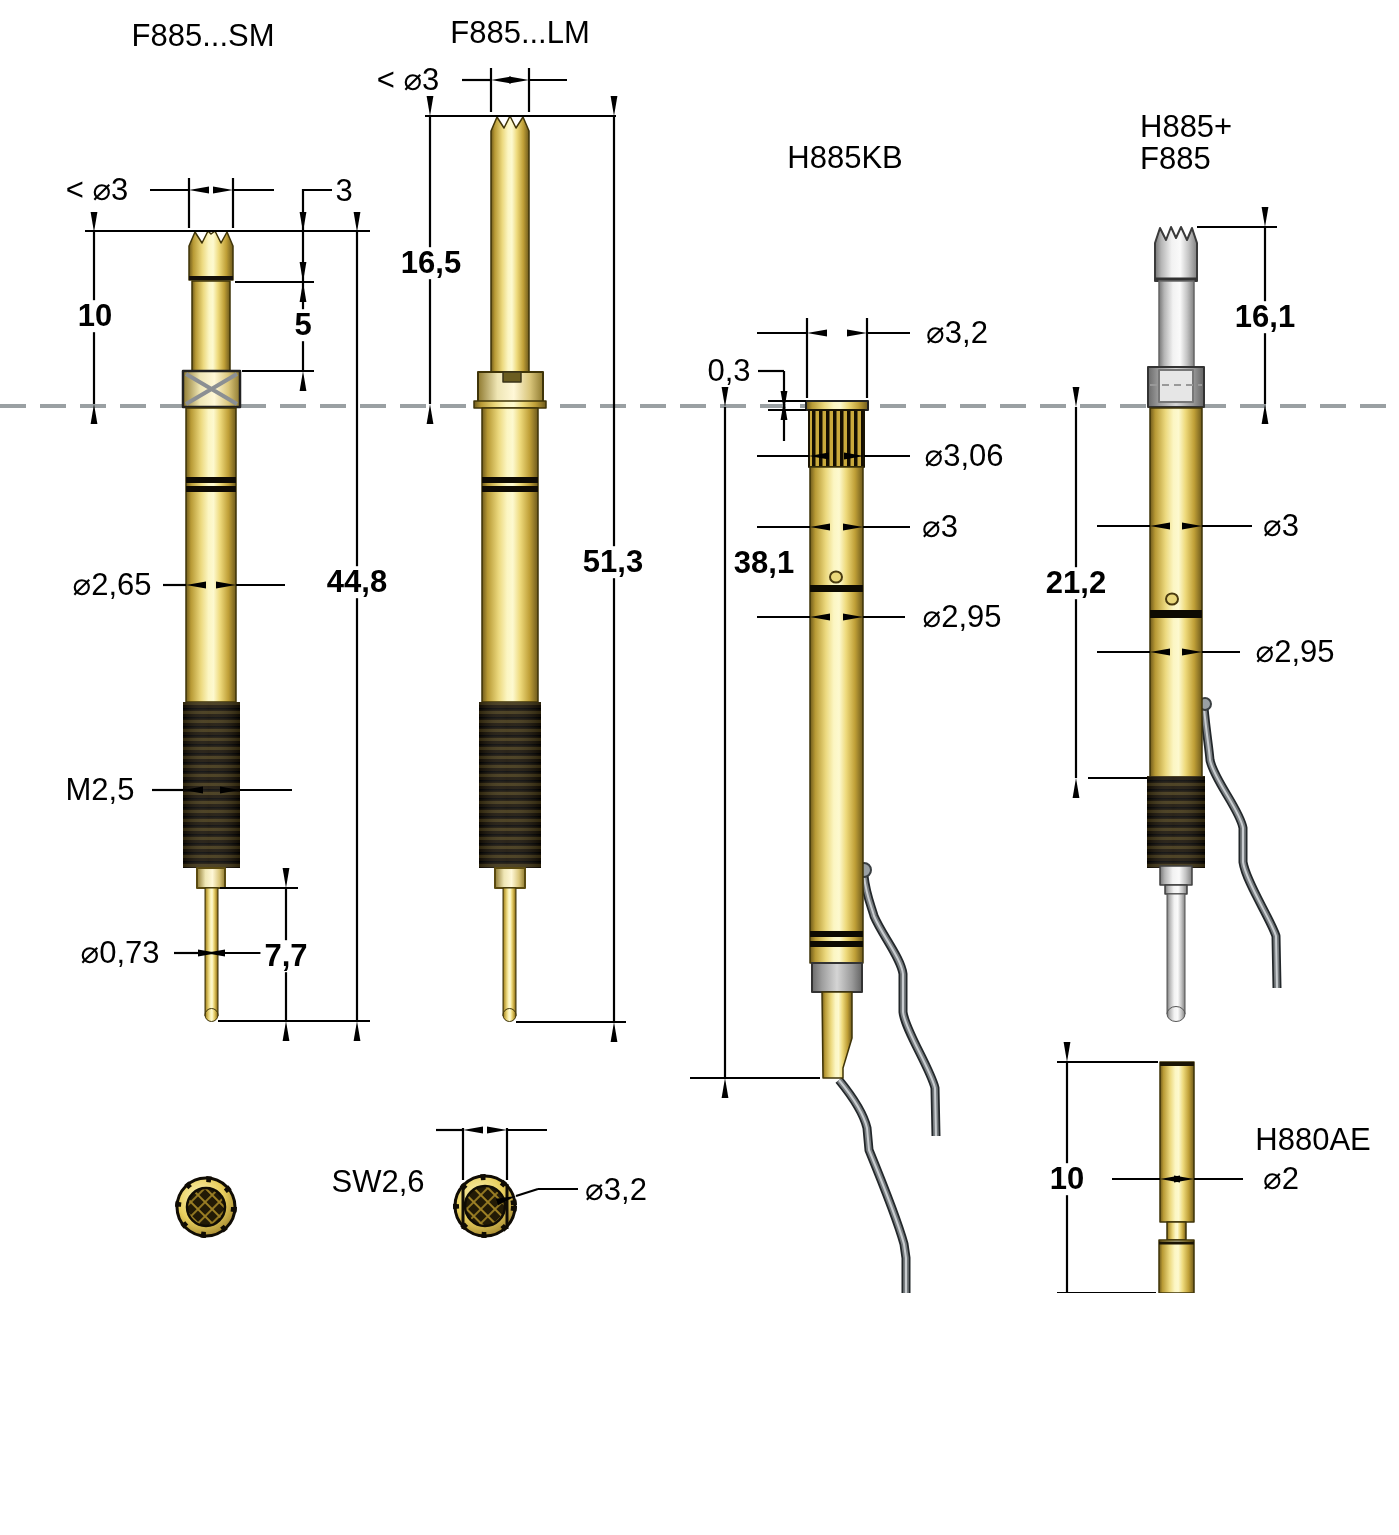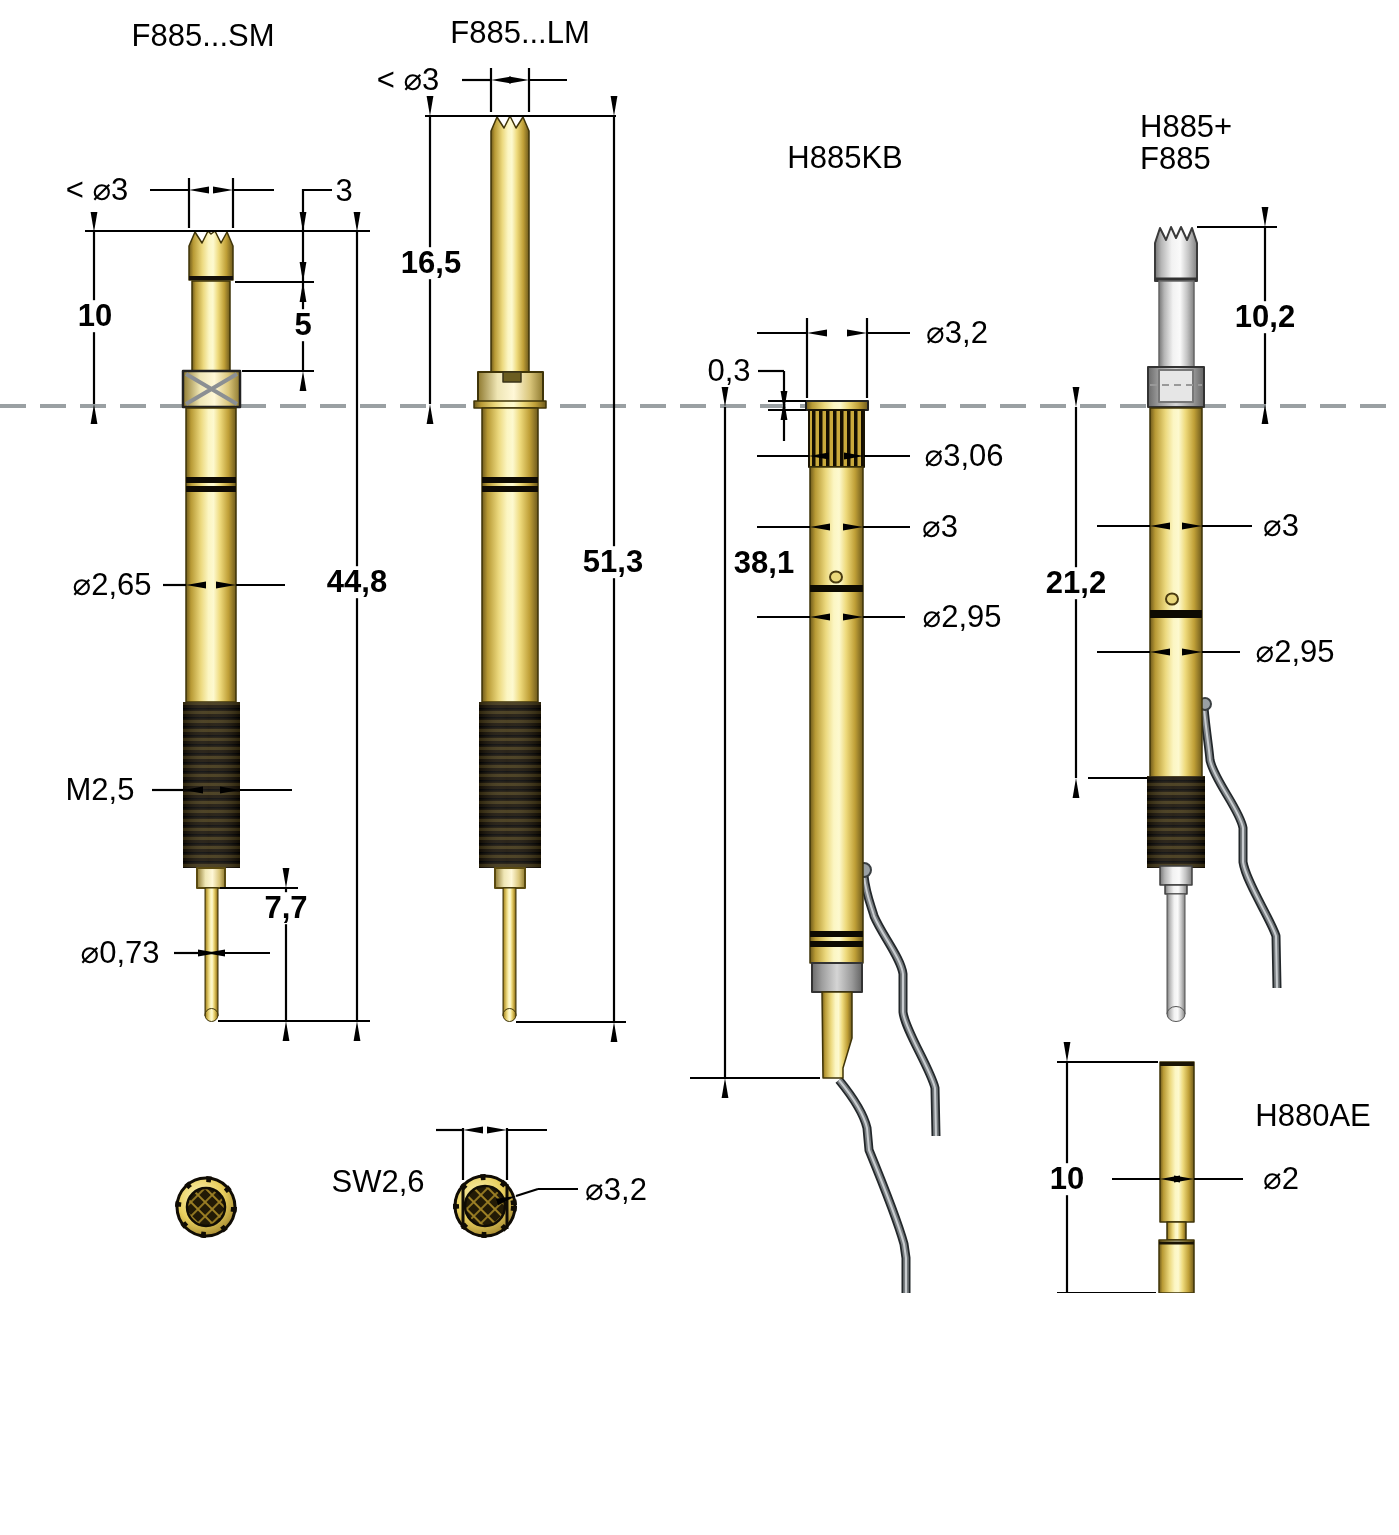--- a/index.html
+++ b/index.html
@@ -297,43 +297,43 @@
 
   <div class="lbl" style="left:203px;top:36px">F885...SM</div>
   <div class="lbl" style="left:97px;top:190px">&lt; ⌀3</div>
   <div class="lbl" style="left:344px;top:191px">3</div>
   <div class="lbl mask" style="left:95px;top:316px">10</div>
   <div class="lbl mask" style="left:303px;top:325px">5</div>
   <div class="lbl" style="left:112px;top:585px">⌀2,65</div>
   <div class="lbl mask" style="left:357px;top:582px">44,8</div>
   <div class="lbl" style="left:100px;top:790px">M2,5</div>
   <div class="lbl" style="left:120px;top:953px">⌀0,73</div>
-  <div class="lbl mask" style="left:286px;top:908px">7,7</div>
+  <div class="lbl mask" style="left:286px;top:956px">7,7</div>
 
   <div class="lbl" style="left:520px;top:33px">F885...LM</div>
   <div class="lbl" style="left:408px;top:80px">&lt; ⌀3</div>
   <div class="lbl mask" style="left:431px;top:263px">16,5</div>
   <div class="lbl mask" style="left:613px;top:562px">51,3</div>
 
   <div class="lbl" style="left:845px;top:158px">H885KB</div>
   <div class="lbl" style="left:729px;top:371px">0,3</div>
   <div class="lbl" style="left:957px;top:333px">⌀3,2</div>
   <div class="lbl" style="left:964px;top:456px">⌀3,06</div>
   <div class="lbl" style="left:940px;top:527px">⌀3</div>
   <div class="lbl mask" style="left:764px;top:563px">38,1</div>
   <div class="lbl" style="left:962px;top:617px">⌀2,95</div>
 
   <div class="lbl leftal" style="left:1140px;top:127px">H885+</div>
   <div class="lbl leftal" style="left:1140px;top:159px">F885</div>
-  <div class="lbl mask" style="left:1265px;top:317px">10,2</div>
+  <div class="lbl mask" style="left:1265px;top:317px">16,1</div>
   <div class="lbl" style="left:1281px;top:526px">⌀3</div>
   <div class="lbl mask" style="left:1076px;top:583px">21,2</div>
   <div class="lbl" style="left:1295px;top:652px">⌀2,95</div>
 
-  <div class="lbl" style="left:1313px;top:1116px">H880AE</div>
+  <div class="lbl" style="left:1313px;top:1140px">H880AE</div>
   <div class="lbl mask" style="left:1067px;top:1179px">10</div>
   <div class="lbl" style="left:1281px;top:1179px">⌀2</div>
 
   <div class="lbl" style="left:378px;top:1182px">SW2,6</div>
   <div class="lbl" style="left:616px;top:1190px">⌀3,2</div>
 
   <div class="lbl leftal" style="left:25px;top:1407px">M 1:1</div>
 
 </div>
 

